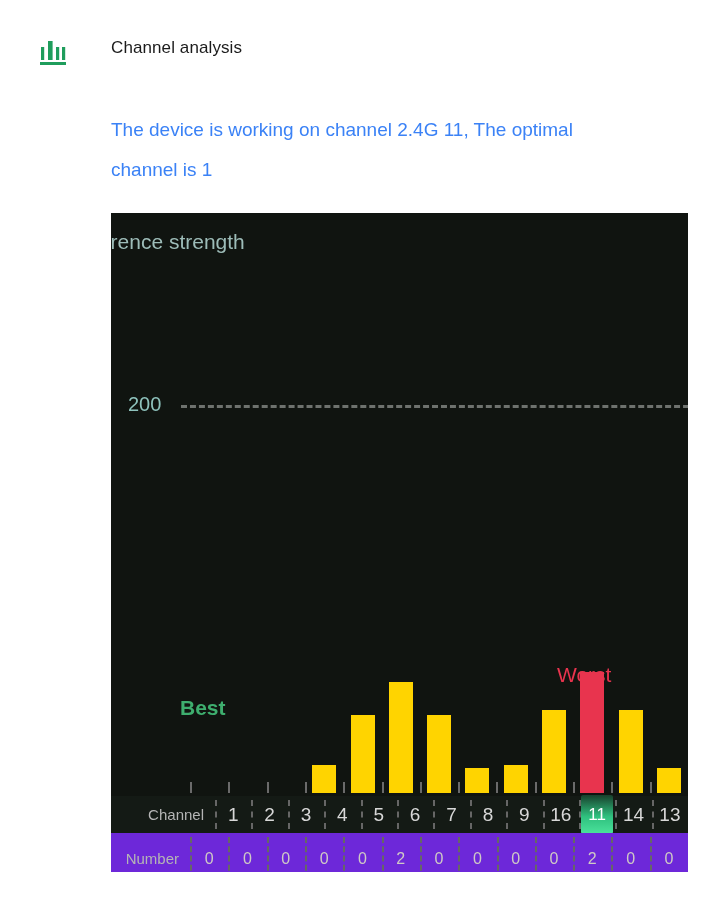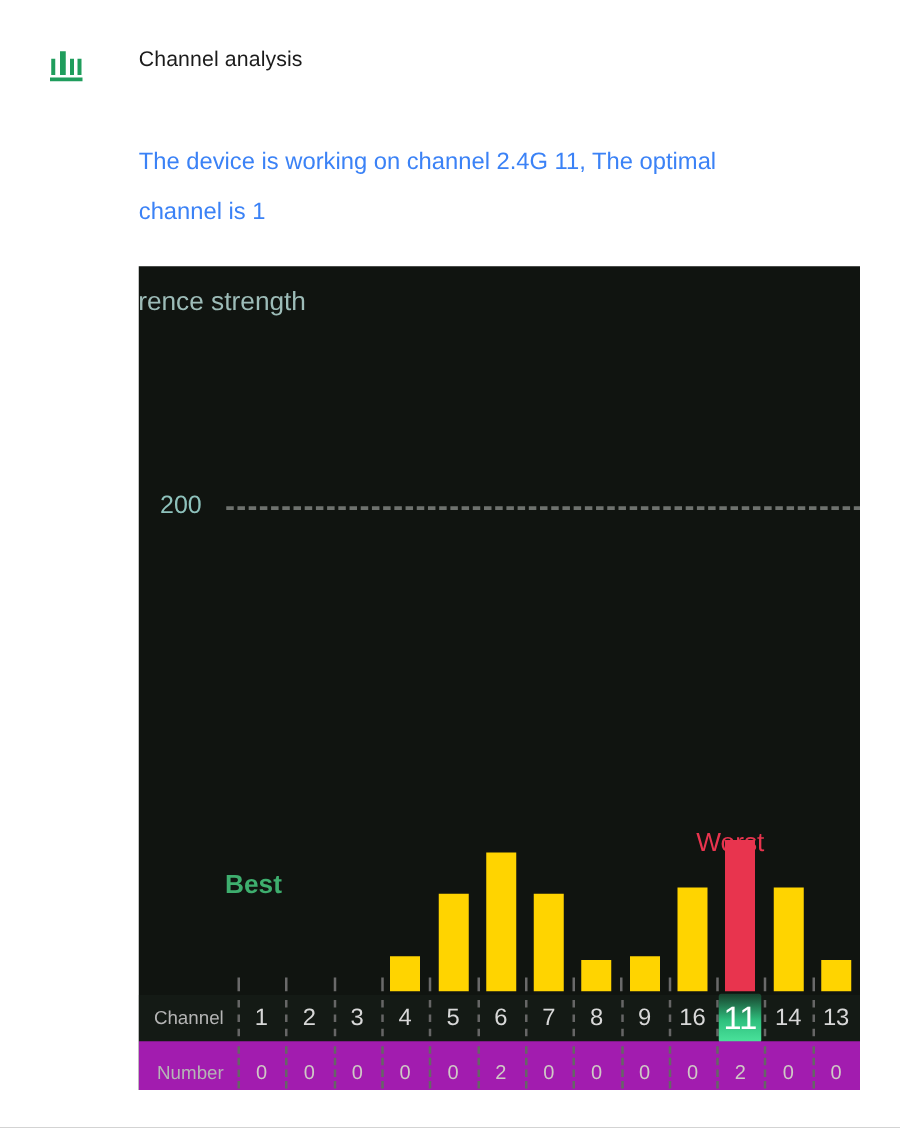--- a/index.html
+++ b/index.html
@@ -54,43 +54,43 @@
   .tag { position:absolute; font-size:21px; white-space:nowrap; }
   .tag-best  { color:#3eae6e; left:69px;  top:483px;font-weight:bold; }
   .tag-worst { color:#e8344e; left:446px; top:450px; }
 
   .ticks { position:absolute; left:0; top:569px; width:577px; height:12px; }
   .tick { position:absolute; top:0; width:2px; height:11px; background:#6a6a6a; }
 
   
   .table { position:absolute; left:0; top:583px; width:577px; height:76px; }
   .trow { position:absolute; left:0; width:577px; display:flex; align-items:center; }
-  .trow-channel { top:0;  height:37px; background:#141a15; }
-  .trow-number  { top:37px; height:51px; background:#a21caf; }
+  .trow-channel { top:0;  height:37px; background:#141a15;padding-left:25px; }
+  .trow-number  { top:37px; height:51px; background:#6d28d9; }
   .rowlabel {
     width:79px; text-align:right; padding-right:11px;
     font-size:15px; color:#b5b5b5; flex:0 0 79px;
   }
   .cell {
     position:relative; flex:1 1 0; height:100%;
     display:flex; align-items:center; justify-content:center;
     font-size:19px; color:#d8d8d8;
   }
   .cell .sep {
     position:absolute; left:0; top:4px; bottom:4px; width:0;
     border-left:2px dashed #666;
   }
   .trow-number .cell { font-size:16px; color:#cfc9c5; }
   .cell.current .chip {
     position:absolute; left:2px; right:2px; top:-1px; bottom:-1px;
     background:linear-gradient(180deg,#18402c 0%, #2fc07e 55%, #4be39c 100%);
     border-radius:2px;
   }
   .cell.current .val {
-    position:relative; z-index:2; color:#ffffff; font-size:26px;
+    position:relative; z-index:2; color:#ffffff; font-size:17px;
   }
   .val { position:relative; z-index:2; }
 </style>
 </head>
 <body>
 
 <div id="root">
 
   <div class="header">
     <span class="chart-icon">

